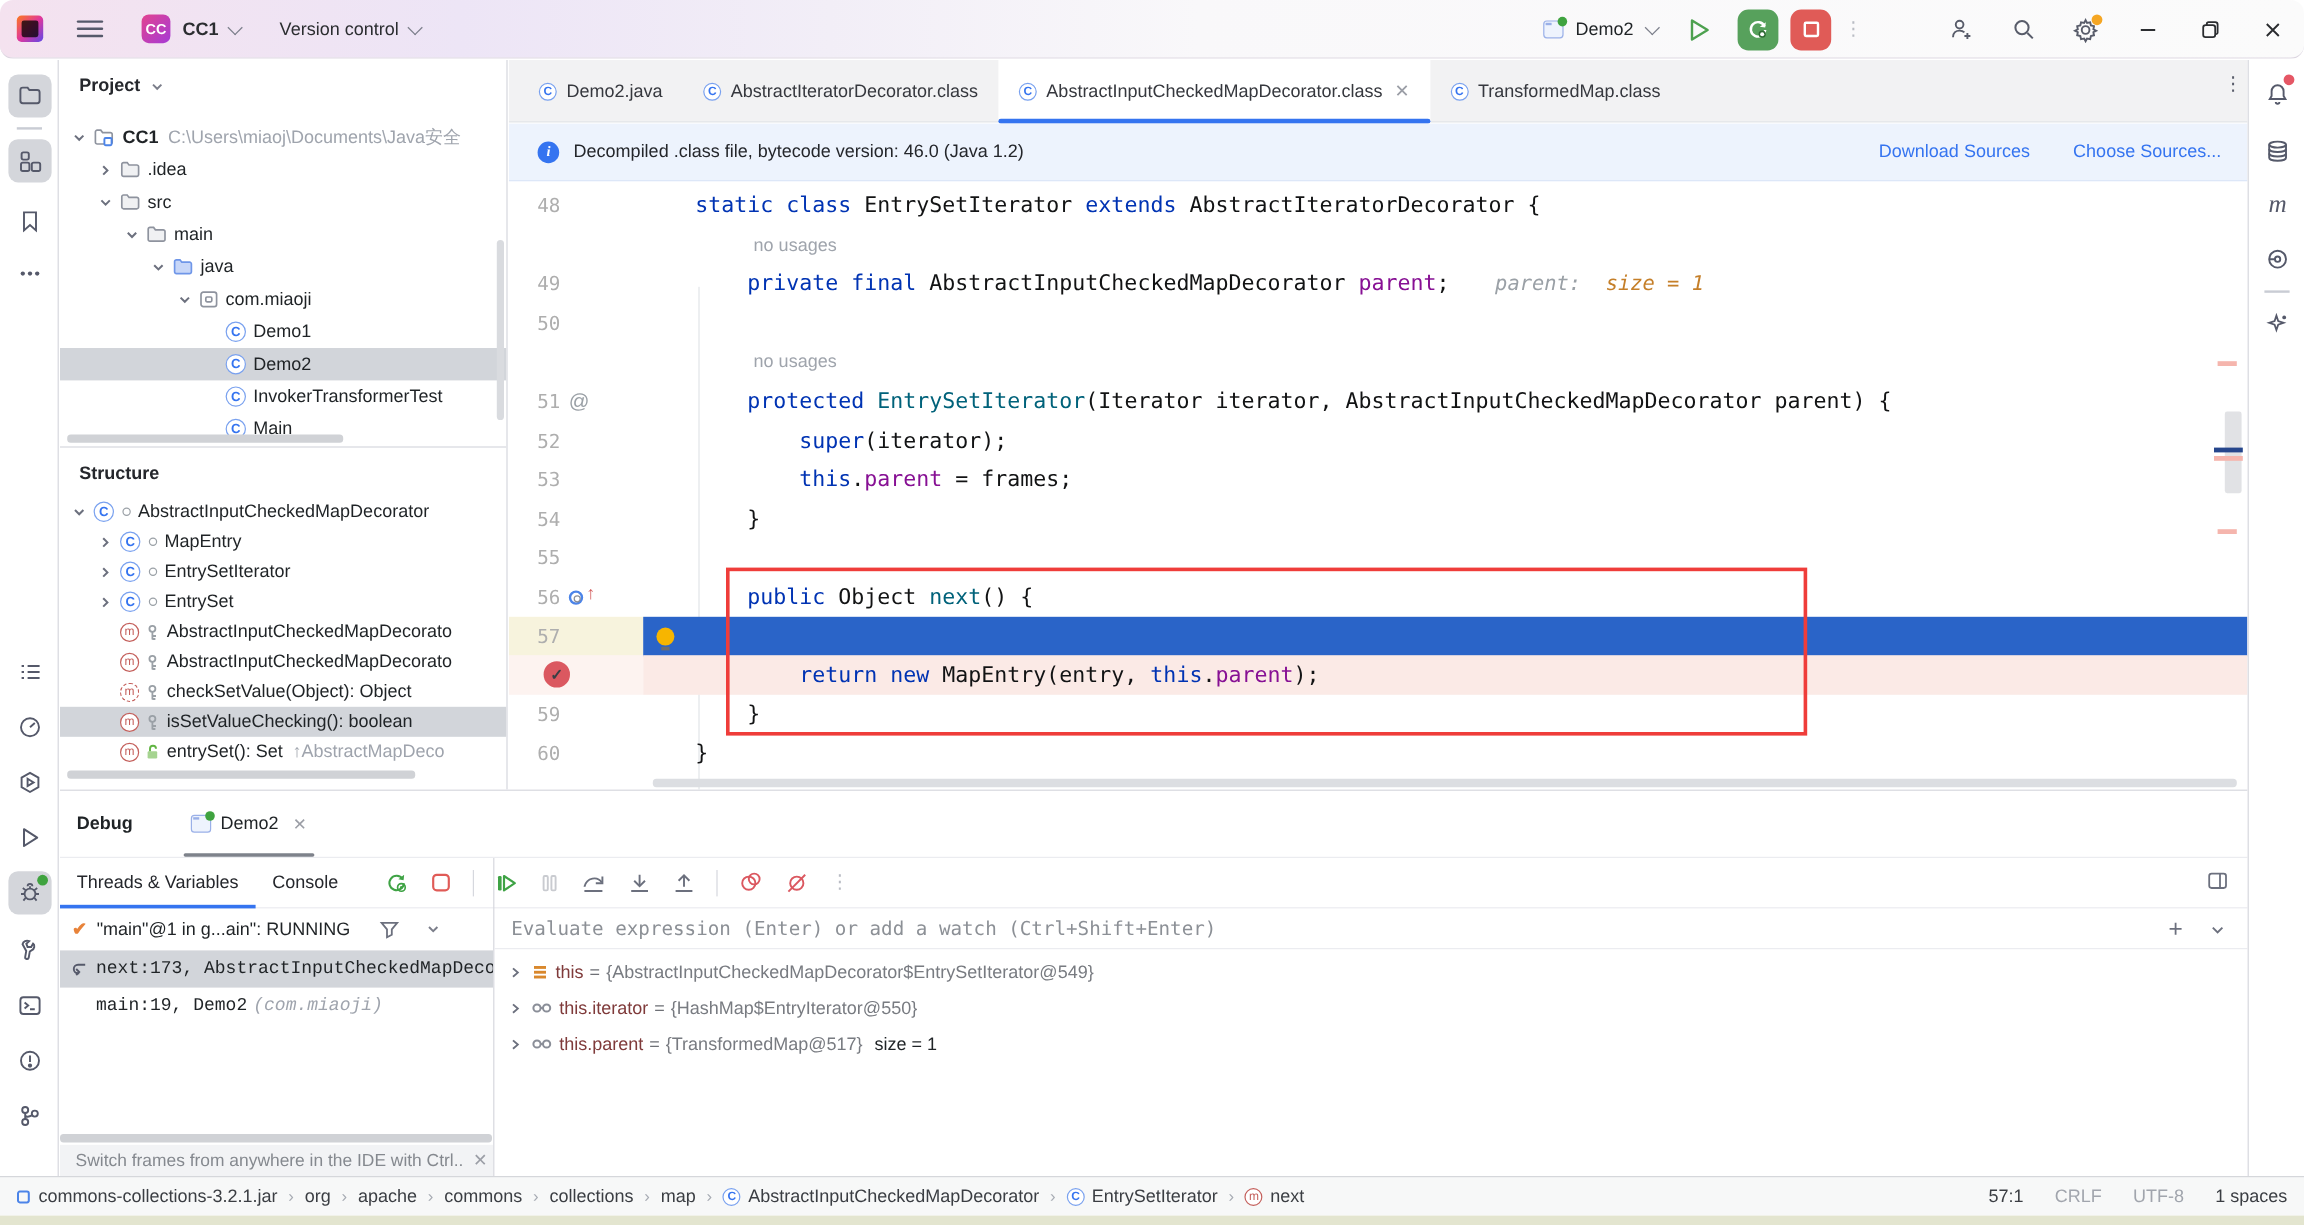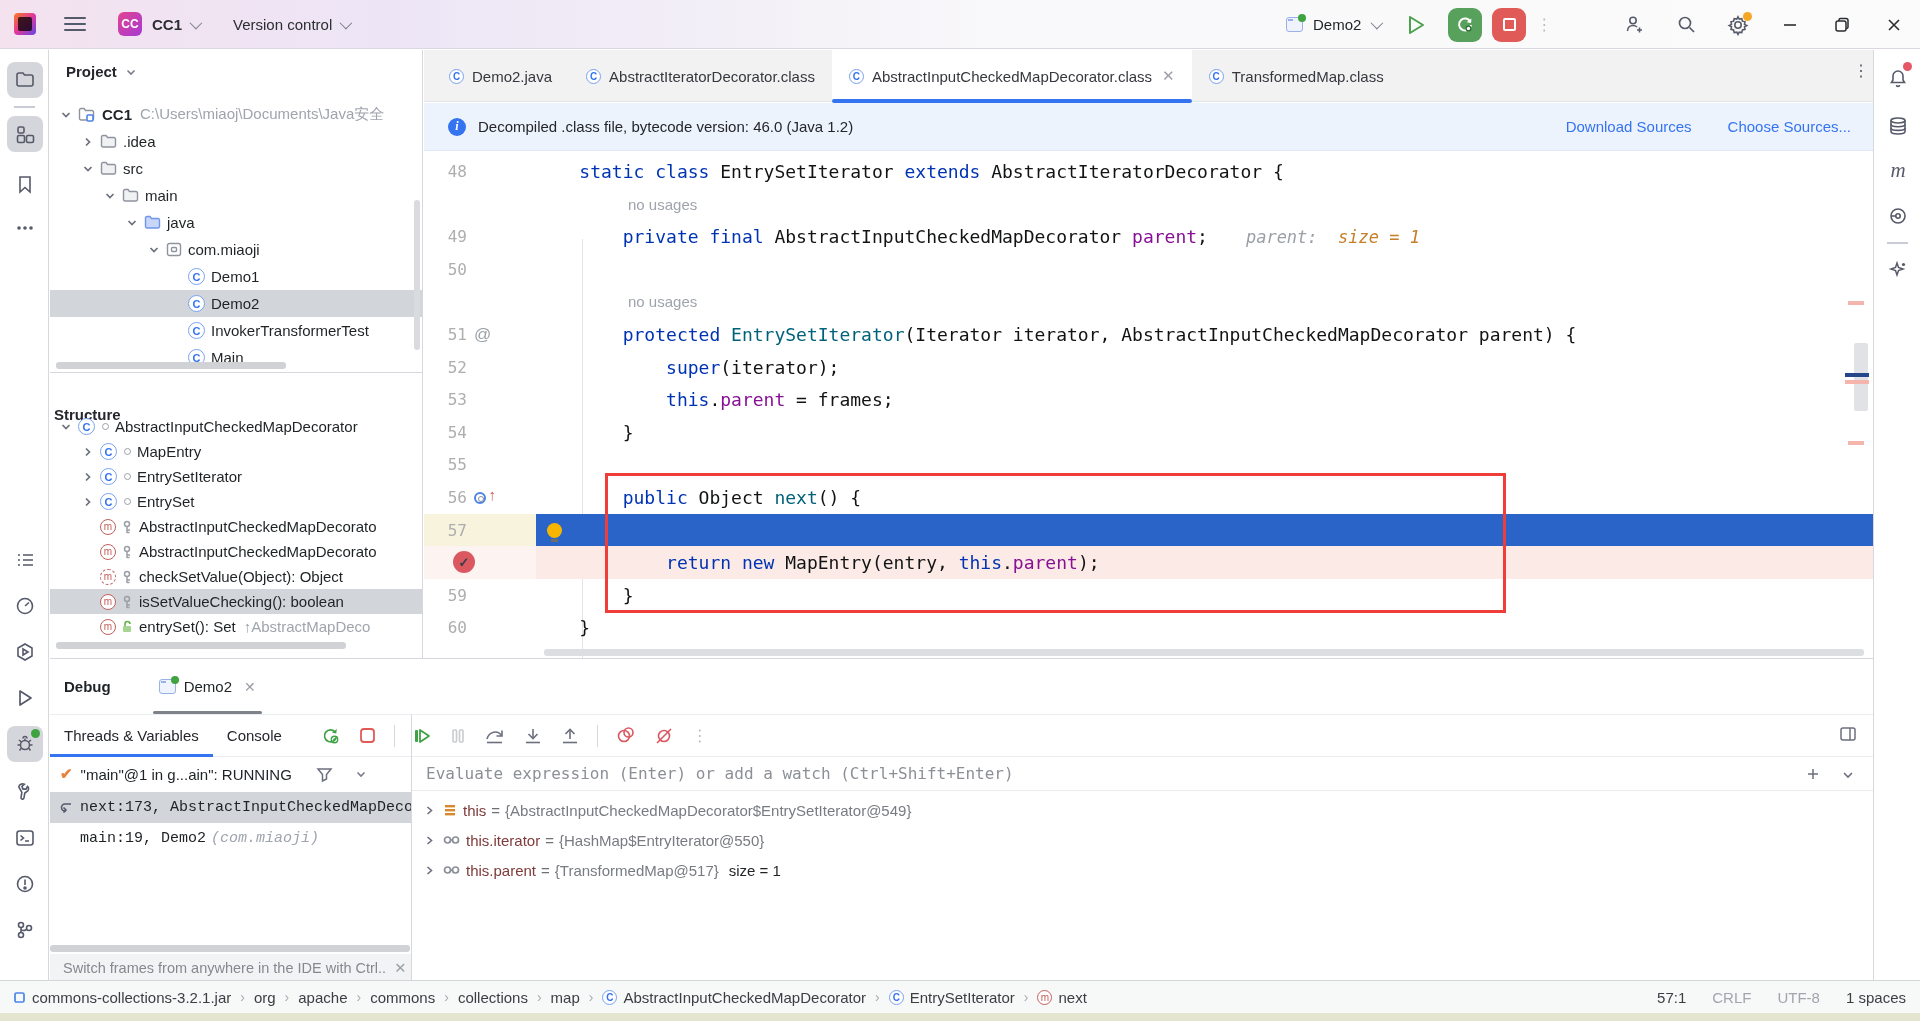--- a/index.html
+++ b/index.html
@@ -2,21 +2,21 @@
 <html><head>
 <meta charset="utf-8">
 <style>
 * { box-sizing: border-box; margin:0; padding:0; }
 html,body { width:1920px; height:1021px; overflow:hidden; }
 body { font-family:"Liberation Sans",sans-serif; background:#fff; position:relative; color:#1f2326; }
 .abs { position:absolute; }
 
 #title-bar { left:0; top:0; width:1920px; height:49px;
   background:linear-gradient(90deg,#f4e2ef 0%,#ede5f6 20%,#f2eef7 36%,#f9f8fa 52%,#fbfbfb 100%);
-  border-bottom:1px solid #dcd6e0; display:flex; align-items:center; }
+  border-bottom:1px solid #dcd6e0; display:flex; align-items:center;border-radius:11px; }
 #ij-logo { width:22px; height:22px; border-radius:4px; margin-left:14px;
   background:linear-gradient(135deg,#fc7a1d 0%,#e0379c 50%,#5f48e8 100%); position:relative;}
 #ij-logo::after{content:"";position:absolute;left:4px;top:4px;right:4px;bottom:4px;background:#000;opacity:.75;border-radius:2px;}
 #hamburger { margin-left:28px; width:22px; display:flex; flex-direction:column; gap:4px; }
 #hamburger div { height:2px; background:#55596a; border-radius:1px;}
 #cc-badge { margin-left:32px; width:24px; height:24px; border-radius:6px; color:#fff; font-weight:bold; font-size:12px;
   display:flex; align-items:center; justify-content:center; background:linear-gradient(135deg,#e2438f,#a63ad6); }
 .tb-text { font-size:15px; color:#2b2d30; margin-left:10px; }
 .chev { width:9px; height:9px; border-right:1.6px solid #7b7e8a; border-bottom:1.6px solid #7b7e8a; transform:rotate(45deg) translateY(-2px); margin-left:8px; display:inline-block;}
 #run-widget { position:absolute; left:1286px; top:0; height:49px; display:flex; align-items:center; gap:10px;}
@@ -405,21 +405,21 @@
       </div>
       <div class="tree-row" style="top: 294px; padding-left: 120px;">
         <span style="width: 12px; display: inline-block;"></span>
         <span class="cls-ico" style="margin-left: 6px;">C</span>
         <span class="tree-label">Main</span>
       </div>
     </div>
   <div style="position:absolute; left:6px; top:312px; width:230px; height:7px; background:#d0d2d6; border-radius:3px;"></div>
   <div style="position:absolute; right:2px; top:150px; width:6px; height:150px; background:#d9dbdf; border-radius:3px;"></div>
   <div style="position:absolute; left:0; top:322px; width:100%; height:1px; background:#d6d8de;"></div>
-  <div class="panel-header" style="position:absolute; left:4px; top:336px;margin-top:20px;">
+  <div class="panel-header" style="position:absolute; left:16px; top:336px;">
     <span>Structure</span>
   </div>
   <div id="structure-tree">
       <div class="tree-row" style="height: 25px; top: 364px; padding-left: 10px;">
         <span style="display: inline-flex; align-items: center;">
           <svg width="12" height="12" fill="none" stroke="#6c707e" stroke-width="1.7">
             <path d="M2.5 4 L6 7.5 L9.5 4"></path>
           </svg>
         </span>
         <span class="cls-ico" style="margin-left: 6px;">C</span>

